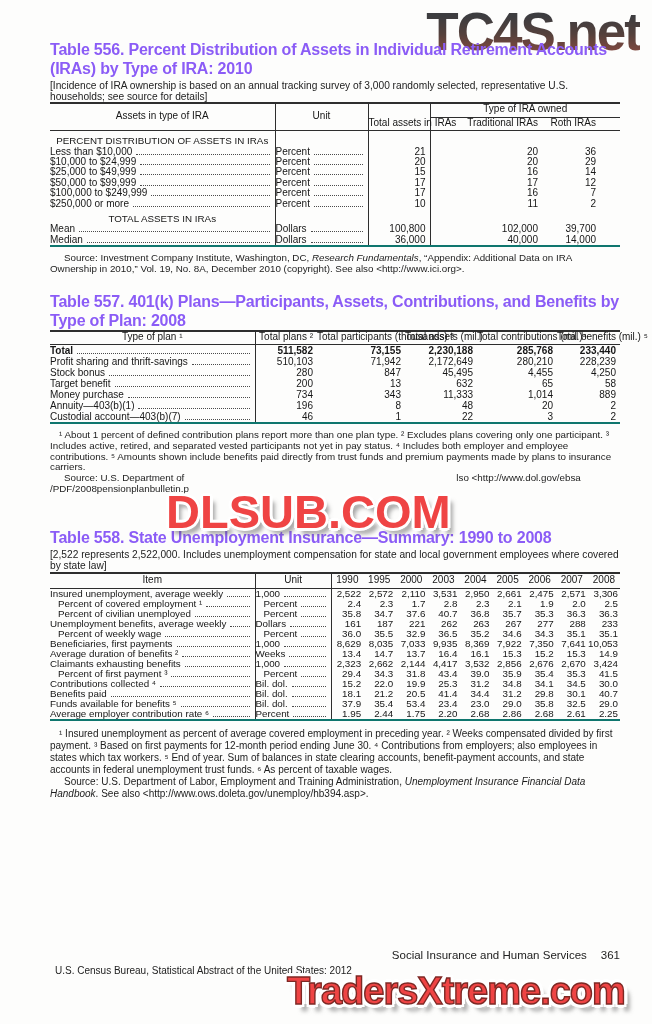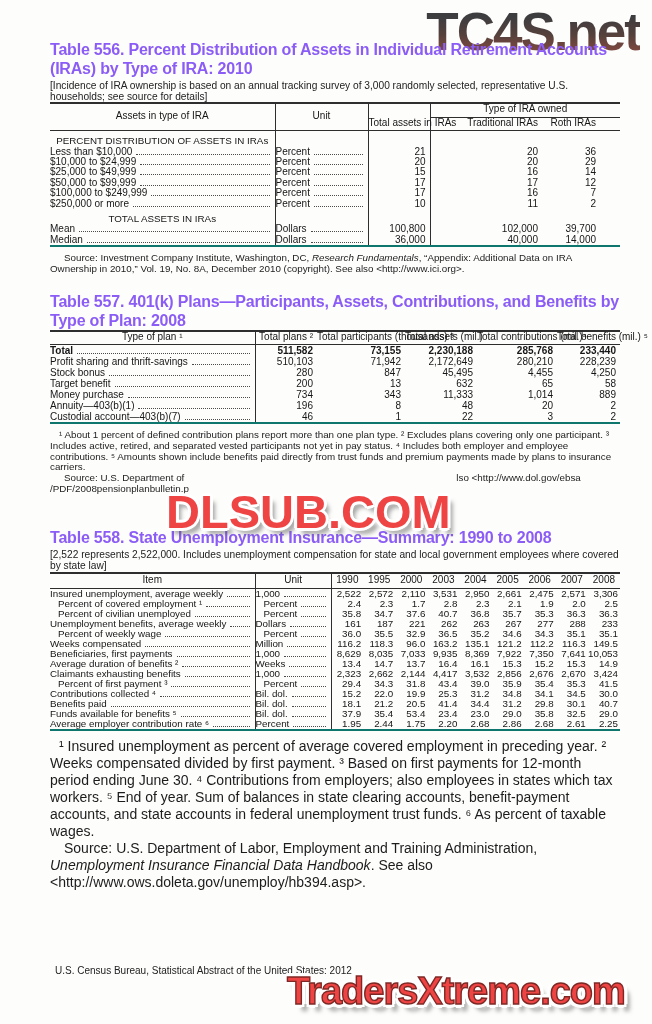--- a/index.html
+++ b/index.html
@@ -40,21 +40,21 @@
   .src-gap{display:inline-block;width:272px;}
   em{font-style:italic;}
 
   
   #b-title556{margin-top:40px;}
   #b-src556{margin-top:6px;}
   #b-title557{margin-top:17px;}
   #b-fn557{margin-top:6px;}
   #b-title558{margin-top:34px;}
   #b-fn558{margin-top:7px;}
-  #b-fn558 .fn,#b-fn558 .src{font-size:14px;line-height:17px;}
+  #b-fn558 .fn,#b-fn558 .src{font-size:10px;line-height:12px;}
 
   
   .wm{position:absolute;white-space:nowrap;font-weight:bold;pointer-events:none;}
   .wm-top{top:1px;right:12px;font-size:53px;letter-spacing:-2px;color:#4a3e3b;
           filter:drop-shadow(0 0 1px rgba(255,255,255,0.85));}
   @supports (-webkit-background-clip:text){
     .wm-top{background:linear-gradient(#3d3d40 25%,#55413c 55%,#8a4a40 90%);
             -webkit-background-clip:text;background-clip:text;color:transparent;}
   }
   .wm-mid{top:484px;left:166px;font-size:47px;letter-spacing:0px;color:#ef4444;
@@ -491,41 +491,20 @@
             <td class="num pr2">36.5</td>
             <td class="num pr2">35.2</td>
             <td class="num pr2">34.6</td>
             <td class="num pr2">34.3</td>
             <td class="num pr2">35.1</td>
             <td class="num pr2">35.1</td>
           </tr>
           <tr>
             <td class="vr">
               <div class="lead">
-                <span class="t">Weeks compensated</span>
-              </div>
-            </td>
-            <td class="vr">
-              <div class="lead">
-                <span class="t">Million</span>
-              </div>
-            </td>
-            <td class="num pr2">116.2</td>
-            <td class="num pr2">118.3</td>
-            <td class="num pr2">96.0</td>
-            <td class="num pr2">163.2</td>
-            <td class="num pr2">135.1</td>
-            <td class="num pr2">121.2</td>
-            <td class="num pr2">112.2</td>
-            <td class="num pr2">116.3</td>
-            <td class="num pr2">149.5</td>
-          </tr>
-          <tr>
-            <td class="vr">
-              <div class="lead">
                 <span class="t">Beneficiaries, first payments</span>
               </div>
             </td>
             <td class="vr">
               <div class="lead">
                 <span class="t">1,000</span>
               </div>
             </td>
             <td class="num pr2">8,629</td>
             <td class="num pr2">8,035</td>
@@ -688,17 +667,20 @@
     </table>
 
     <div id="b-fn558">
       <p class="fn">¹ Insured unemployment as percent of average covered employment in preceding year. ² Weeks compensated divided by first payment. ³ Based on first payments for 12-month period ending June 30. ⁴ Contributions from employers; also employees in states which tax workers. ⁵ End of year. Sum of balances in state clearing accounts, benefit-payment accounts, and state accounts in federal unemployment trust funds. ⁶ As percent of taxable wages.</p>
       <p class="src"><span>Source: U.S. Department of Labor, Employment and Training Administration, </span><em>Unemployment Insurance Financial Data Handbook</em><span>. See also &lt;http://www.ows.doleta.gov/unemploy/hb394.asp&gt;.</span></p>
     </div>
   </div>
 
   <div class="wm wm-mid">DLSUB.COM</div>
 
+  <div class="footer-right">
+    <span>Social Insurance and Human Services</span><span class="pgnum">361</span>
+  </div>
   <div class="footer-left">U.S. Census Bureau, Statistical Abstract of the United States: 2012</div>
 
   <div class="wm wm-bot">TradersXtreme.com</div>
 
 </div>
 
 </body></html>

